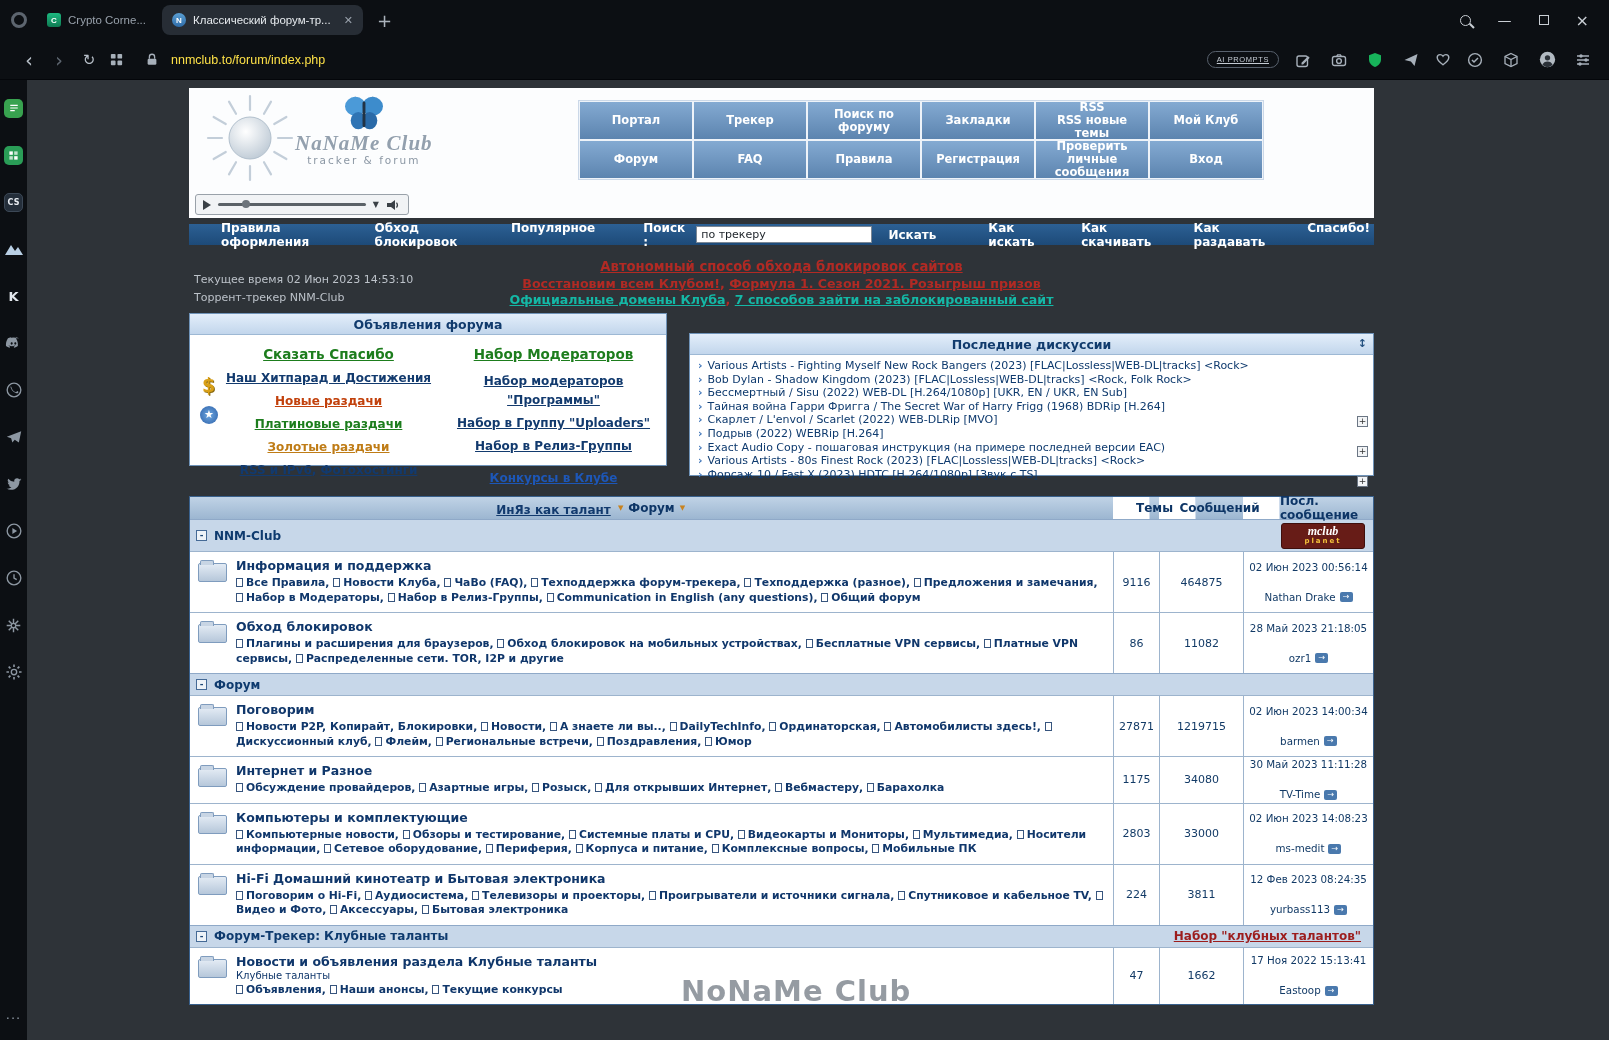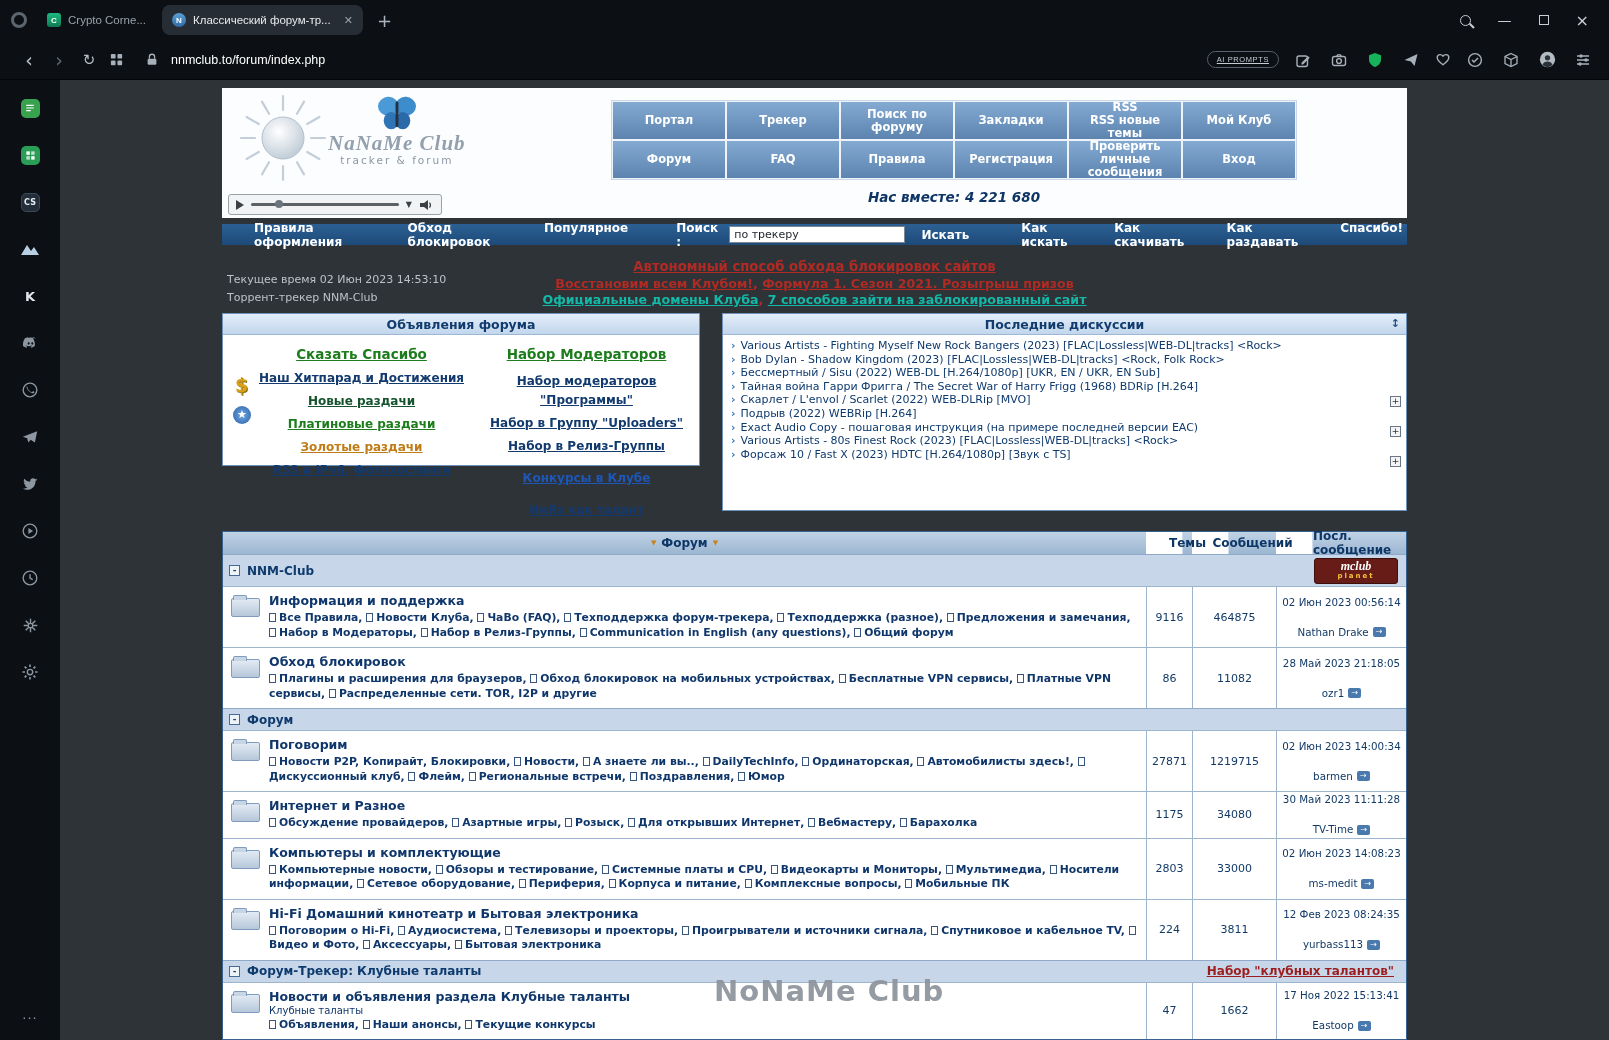--- a/index.html
+++ b/index.html
@@ -26,29 +26,29 @@
   .mag::after{content:"";position:absolute;width:6px;height:1.6px;background:#c9ced4;transform:rotate(45deg);right:-5px;bottom:-2px;}
   .win-min{font-size:14px;}
   .win-max{width:10px;height:10px;border:1.5px solid #c9ced4;}
   .win-close{font-size:16px;}
 
   .toolbar{height:40px;display:flex;align-items:center;background:#0c0f13;padding:0 14px;border-bottom:1px solid #04060a;}
   .nav-b{width:30px;text-align:center;font-size:19px;color:#b6bec7;}
   .nav-b.dim{color:#5d656f;}
   .tb-ic{width:24px;height:24px;display:flex;align-items:center;justify-content:center;flex:none;}
   .url-zone{display:flex;align-items:center;gap:7px;margin-left:12px;}
-  .url{color:#ffffff;font-size:12.5px;font-family:"Liberation Sans",sans-serif;}
+  .url{color:#fde047;font-size:12.5px;font-family:"Liberation Sans",sans-serif;}
   .tb-right{margin-left:auto;display:flex;align-items:center;gap:12px;}
   .ai-pill{border:1px solid #58616d;color:#c5ccd4;font-size:7.5px;letter-spacing:.6px;padding:3px 9px;border-radius:10px;
            font-family:"Liberation Sans",sans-serif;text-decoration:underline;}
   .heart-g{font-size:14px;color:#a7b0ba;line-height:1;}
 
   
   .app-body{display:flex;height:960px;background:#0c0f13;}
-  .rail{width:60px;flex:none;display:flex;flex-direction:column;align-items:center;padding-top:18px;gap:27px;}
+  .rail{width:27px;flex:none;display:flex;flex-direction:column;align-items:center;padding-top:18px;gap:27px;}
   .rail-icon{width:20px;height:20px;display:flex;align-items:center;justify-content:center;color:#8d97a2;}
   .badge{width:19px;height:19px;border-radius:5px;display:flex;align-items:center;justify-content:center;}
   .rail-more{margin-top:auto;margin-bottom:14px;color:#8d97a2;font-size:13px;letter-spacing:1px;}
 
   .page{flex:1;background:#2e3338;position:relative;overflow:hidden;}
   .forum{position:absolute;left:162px;top:8px;width:1185px;}
 
   
   .f-header{position:relative;height:130px;background:#fcfdfe;}
   .logo-area{position:absolute;left:4px;top:2px;display:flex;}
@@ -91,34 +91,34 @@
   .red{color:#b12a24;}
   .red-bright{color:#14b8a6;}
   .ann-sep{color:#b12a24;font-weight:bold;font-size:12.6px;}
 
   
   .boxes{display:flex;gap:22px;margin-top:1px;}
   .box{border:1px solid #6f93b8;background:#fff;}
   .box-hd{height:21px;background:linear-gradient(#e3eefa,#c2d6ec);border-bottom:1px solid #9db8d4;
           display:flex;align-items:center;justify-content:center;font-weight:bold;font-size:12.5px;color:#113b6d;position:relative;}
   .box.announce{width:478px;height:153px;}
-  .box.discuss{flex:1;height:198px;position:relative;}
+  .box.discuss{flex:1;height:143px;position:relative;margin-top:20px;}
   .ab-body{display:flex;padding-top:9px;}
   .ab-col{flex:1;text-align:center;position:relative;}
   .ab-col.left{padding-left:26px;}
   .ab-item{margin-bottom:4px;}
   .ab-col.left .ab-item:first-child{margin-bottom:9px;}
   .ab-col.right .ab-item:first-child{margin-bottom:7px;}
   .ab-col.right .ab-item:nth-child(5){margin-top:13px;margin-bottom:13px;}
   .ab-link{font-weight:bold;text-decoration:underline;font-size:12px;}
   .ab-link.big{font-size:13.5px;}
   .ab-sep{color:#123a6e;font-weight:bold;font-size:12px;}
   .green{color:#1d7d1d;}
   .navy{color:#123a6e;}
-  .maroon{color:#14532d;}
+  .maroon{color:#c2410c;}
   .gold{color:#bf7c16;}
   .blue{color:#1d57b8;}
   .dollar-ic{position:absolute;left:12px;top:30px;color:#d9a017;font-weight:bold;font-size:19px;text-shadow:1px 1px 0 #8a6a10;}
   .star-ic{position:absolute;left:10px;top:62px;width:18px;height:18px;border-radius:50%;
            background:radial-gradient(#6fa8e0,#2b5fa8);color:#fff;font-size:11px;line-height:18px;text-align:center;}
   .hd-ic{position:absolute;right:6px;top:3px;color:#23507f;font-size:11px;}
   .disc-list{padding:4px 22px 0 8px;}
   .disc-item{font-size:11px;line-height:13.6px;white-space:nowrap;overflow:hidden;}
   .disc-arrow{color:#3d74b8;font-weight:bold;margin-right:5px;}
   .disc-link{color:#0e3a6e;text-decoration:none;}
@@ -435,21 +435,20 @@
               <div class="nav-row">
                 <div class="nav-cell">Форум</div>
                 <div class="nav-cell">FAQ</div>
                 <div class="nav-cell">Правила</div>
                 <div class="nav-cell">Регистрация</div>
                 <div class="nav-cell">Проверить личные
 сообщения</div>
                 <div class="nav-cell">Вход</div>
               </div>
             </div>
-          <div class="together">Нас вместе: 4 221 680</div>
         </div>
 
         <div class="topbar">
           <div class="grp-left" id="topbar-left">
               <a class="top-link">Правила оформления</a>
               <a class="top-link">Обход блокировок</a>
               <a class="top-link">Популярное</a>
             </div>
           <span class="search-label">Поиск :</span>
           <input type="text" value="по трекеру" style="">

